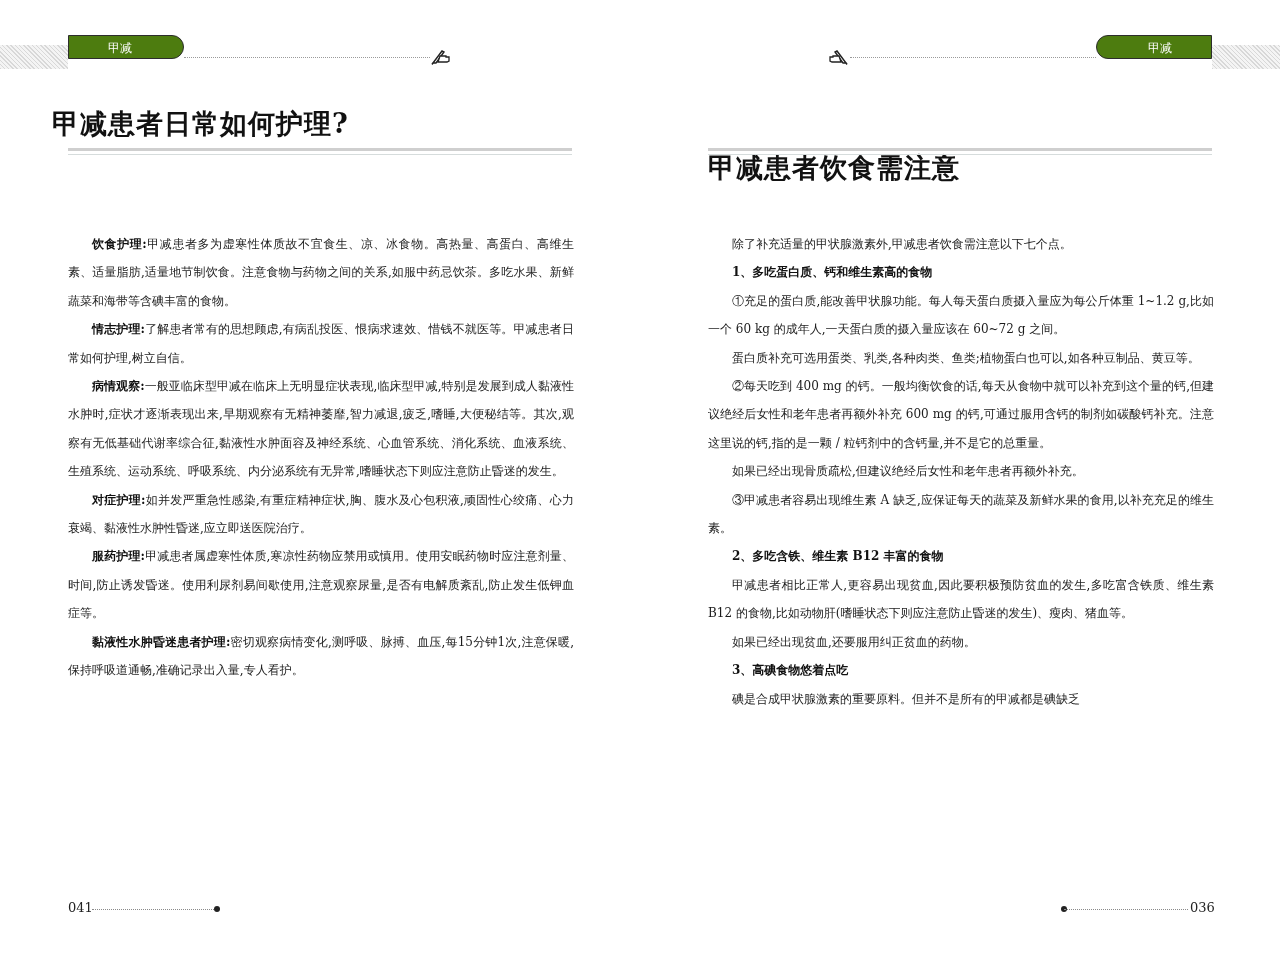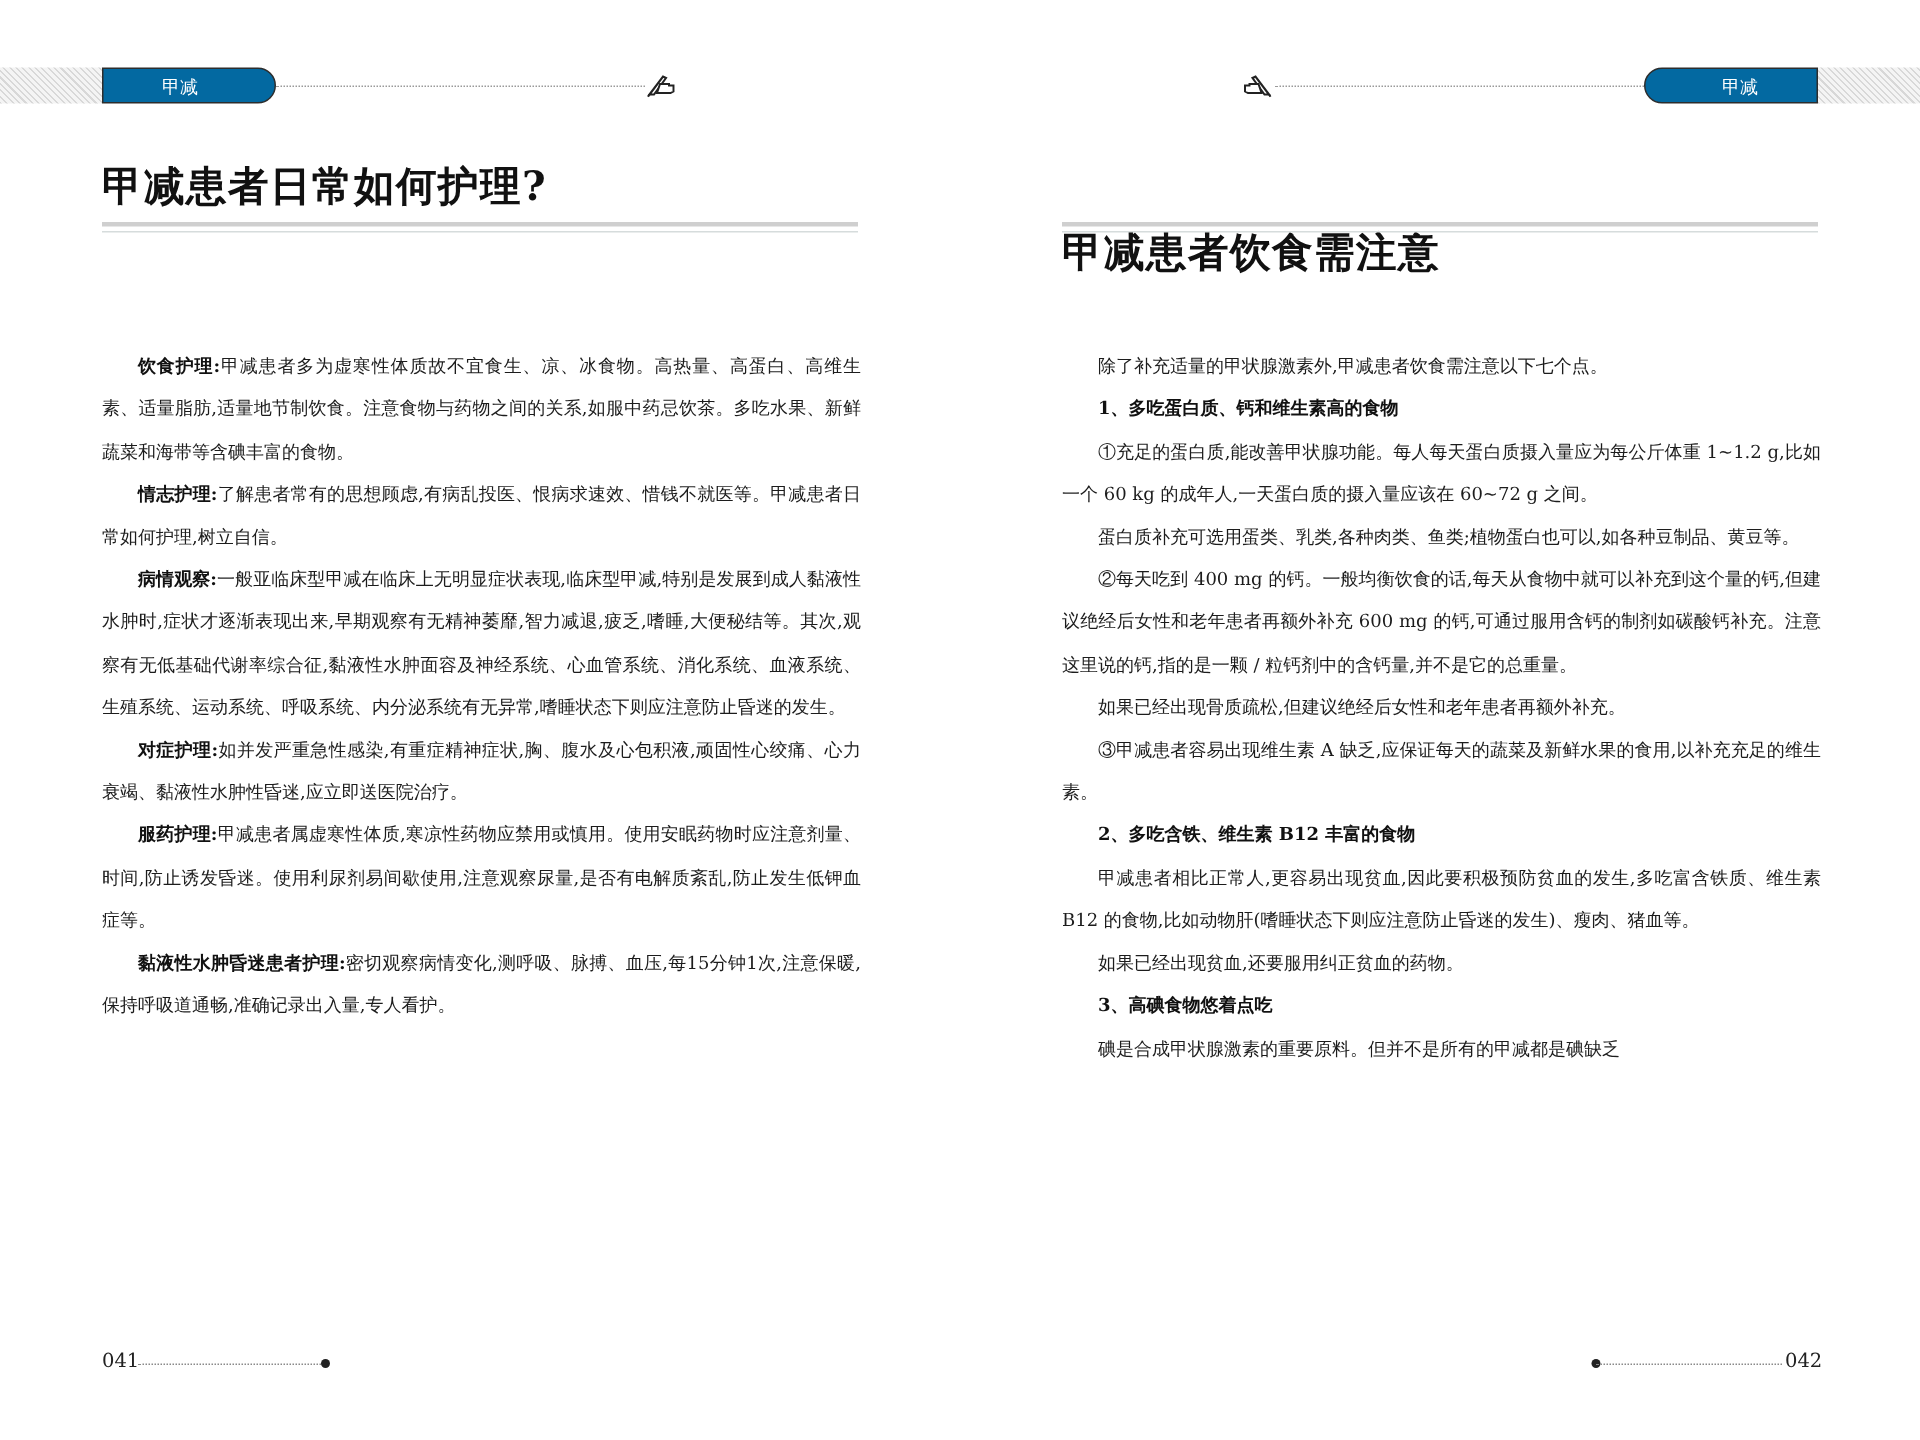--- a/index.html
+++ b/index.html
@@ -12,22 +12,22 @@
 
   
   .hatch {
     position: absolute; top: 45px; height: 24px; width: 68px;
     background: repeating-linear-gradient(45deg, #d8d8d8 0 1px, #f4f4f4 1px 3px);
   }
   .page.left .hatch { left: 0; }
   .page.right .hatch { right: 0; }
 
   .chapter-tab {
-    position: absolute; top: 45px; height: 24px; width: 116px;
-    background: #0369a1; color: #ffffff;
+    position: absolute; top: 35px; height: 24px; width: 116px;
+    background: #4d7c0f; color: #ffffff;
     font-family: "DejaVu Sans", "Liberation Sans", sans-serif;
     font-size: 12px; line-height: 24px; text-align: center;
     border: 1px solid #2d2d2d;
   }
   .page.left .chapter-tab { left: 68px; border-radius: 0 12px 12px 0; padding-right: 12px; }
   .page.right .chapter-tab { right: 68px; border-radius: 12px 0 0 12px; padding-left: 12px; }
 
   .header-rule {
     position: absolute; top: 57px; height: 0;
     border-top: 1px dotted #9a9a9a;
@@ -40,21 +40,21 @@
   }
   .page.left .pen-icon { left: 431px; }
   .page.right .pen-icon { left: 188px; }
 
   
   .page-title {
     position: absolute; top: 106px; font-size: 27px; font-weight: bold;
     letter-spacing: 1px; color: #111111;
     font-family: "DejaVu Serif", "Liberation Serif", serif;
   }
-  .page.left .page-title { left: 68px; }
+  .page.left .page-title { left: 52px; }
   .page.right .page-title { left: 68px; margin-top: 44px; }
 
   .title-rule {
     position: absolute; top: 148px; left: 68px; width: 504px; height: 7px;
     border-top: 3px solid #cfcfcf; border-bottom: 1px solid #d6dcdc;
   }
 
   
   .body-text {
     position: absolute; top: 230px; left: 68px; width: 506px;
@@ -140,14 +140,14 @@
     <p>③甲减患者容易出现维生素 A 缺乏,应保证每天的蔬菜及新鲜水果的食用,以补充充足的维生素。</p>
     <p class="subhead">2、多吃含铁、维生素 B12 丰富的食物</p>
     <p>甲减患者相比正常人,更容易出现贫血,因此要积极预防贫血的发生,多吃富含铁质、维生素 B12 的食物,比如动物肝(嗜睡状态下则应注意防止昏迷的发生)、瘦肉、猪血等。</p>
     <p>如果已经出现贫血,还要服用纠正贫血的药物。</p>
     <p class="subhead">3、高碘食物悠着点吃</p>
     <p>碘是合成甲状腺激素的重要原料。但并不是所有的甲减都是碘缺乏</p>
   </div>
 
   <div class="footer-dot"></div>
   <div class="footer-rule"></div>
-  <div class="folio">042</div>
+  <div class="folio">036</div>
 </div>
 
 </body></html>

